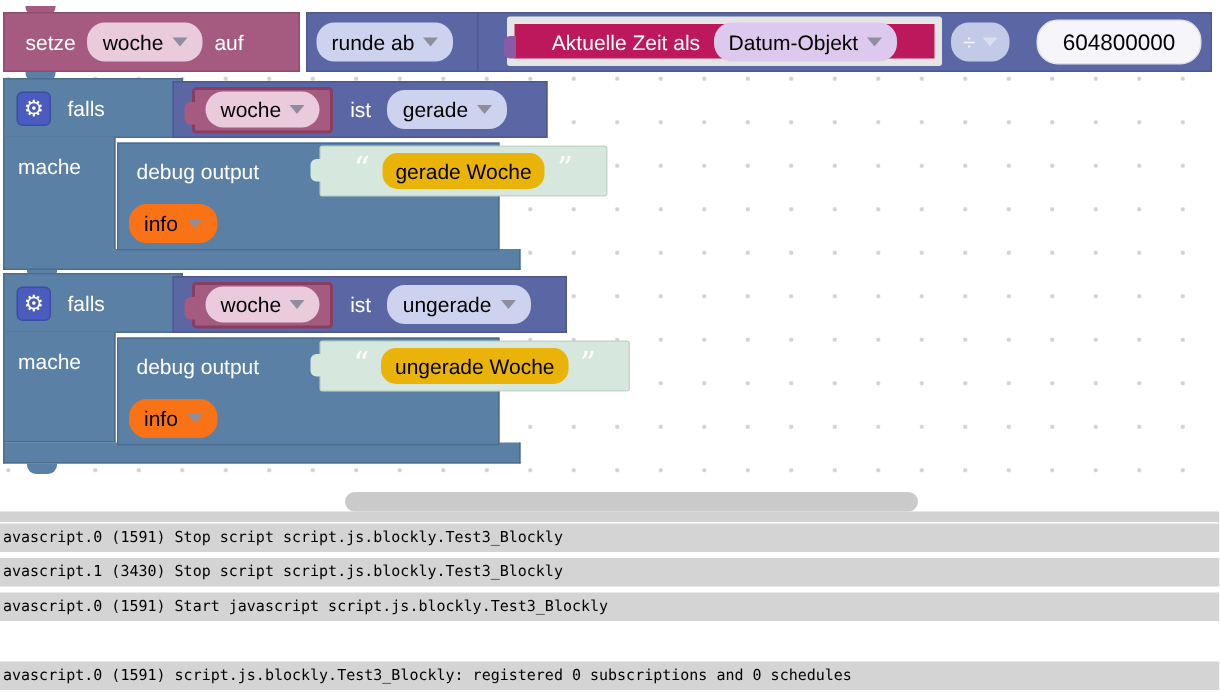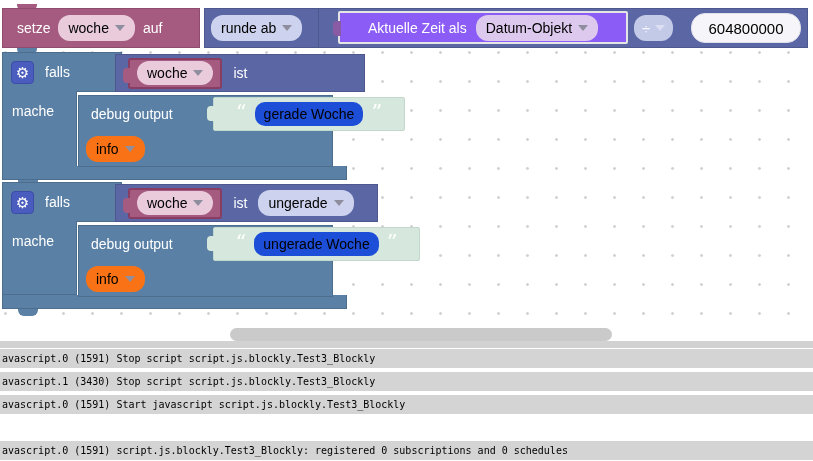--- a/index.html
+++ b/index.html
@@ -13,21 +13,21 @@
     background-image: radial-gradient(circle, #d2d2d2 1.3px, rgba(0,0,0,0) 1.5px);
     background-size:29px 29px; background-position:20px 9px; }
 
   .blk { position:absolute; color:#fff; font-size:14px; }
   .row { display:flex; align-items:center; height:100%; }
 
   
   .skin-var   { background:#a55b80; border:1px solid #8f4d6e; }
   .skin-math  { background:#5b67a5; border:1px solid #4e588e; }
   .skin-logic { background:#5b80a5; border:1px solid #4d6d8d; }
-  .skin-time  { background:#8b5cf6; border:2px solid #e5e5e5; }
+  .skin-time  { background:#be185d; border:5px solid #e5e5e5; }
   .skin-str   { background:#d6e8de; border:1px solid #c2d8cc; }
 
   .bump { position:absolute; width:20px; height:6px; border-radius:0 0 5px 5px; }
   .bump.var   { background:#a55b80; }
   .bump.logic { background:#5b80a5; }
   .tab-down { position:absolute; width:20px; height:7px; border-radius:0 0 6px 6px; }
 
   
   .dd { display:inline-flex; align-items:center; justify-content:center; gap:6px;
         border-radius:12px; padding:2px 10px; height:26px; color:#000;
@@ -57,21 +57,21 @@
   .ptab-str::before { background:#d6e8de; }
 
   
   .gear { width:23px; height:23px; border-radius:4px; background:#4a5cbe;
       border:1px solid #3c4da8; color:#fff; font-size:15px; line-height:21px;
       text-align:center; cursor:pointer; }
 
   
   .quote { color:#fff; font-size:21px; font-family:"DejaVu Serif", serif;
            line-height:10px; height:14px; }
-  .strfield { background:#1d4ed8; border-radius:10px; height:24px; padding:1px 9px;
+  .strfield { background:#eab308; border-radius:10px; height:24px; padding:1px 9px;
        color:#000; font-size:14px; display:flex; align-items:center; }
 
   .varblock { position:relative; background:#a55b80; border:2px solid #8a3d62;
        border-radius:3px; height:31px; display:flex; align-items:center;
        justify-content:center; padding:0 7px; }
 
   
   #hscroll-track { position:absolute; left:0; top:341px; width:813px; height:7px;
        background:#d2d2d2; }
   #hscroll-thumb { position:absolute; left:230px; top:328px; width:382px;
@@ -140,20 +140,24 @@
     </div>
     <div class="blk skin-math" style="left:115px; top:54px; width:250px; height:38px;">
       <div class="row" style="padding:0 10px 0 12px; gap:11px;">
         <span class="varblock ptab ptab-var">
           <span class="dd dd-pink" style="height:24px;">
             <span>woche</span>
             <span class="caret"></span>
           </span>
         </span>
         <span class="lbl">ist</span>
+        <span class="dd dd-lav">
+          <span>gerade</span>
+          <span class="caret"></span>
+        </span>
       </div>
     </div>
     <div class="blk skin-logic" style="left:2px; top:91px; width:75px; height:77px; border-top:none;">
       <span class="lbl" style="position:absolute; left:9px; top:12px;">mache</span>
     </div>
     <div class="blk skin-logic" style="left:2px; top:166px; width:345px; height:14px; border-top:none;"></div>
     <div class="tab-down" style="left:18px; top:180px; background:#5b80a5;"></div>
 
     <div class="blk skin-logic" style="left:78px; top:95px; width:255px; height:72px;">
       <span class="lbl" style="position:absolute; left:12px; top:10px;">debug output</span>

